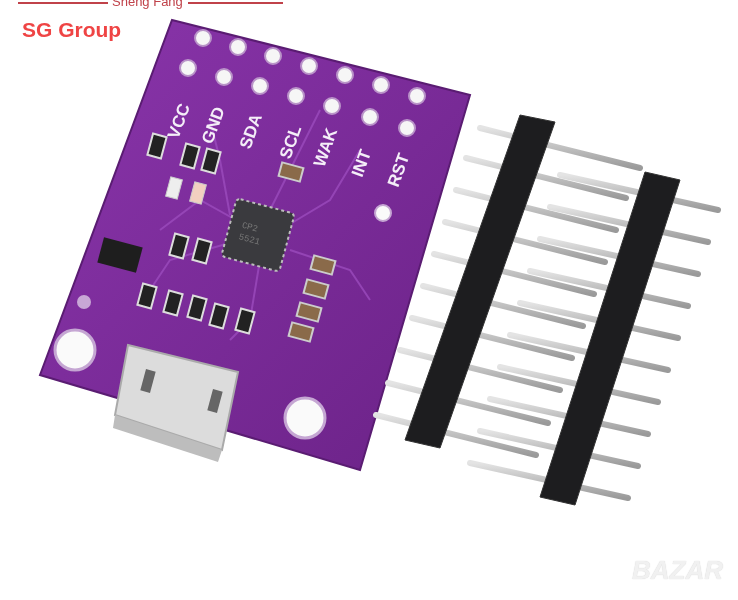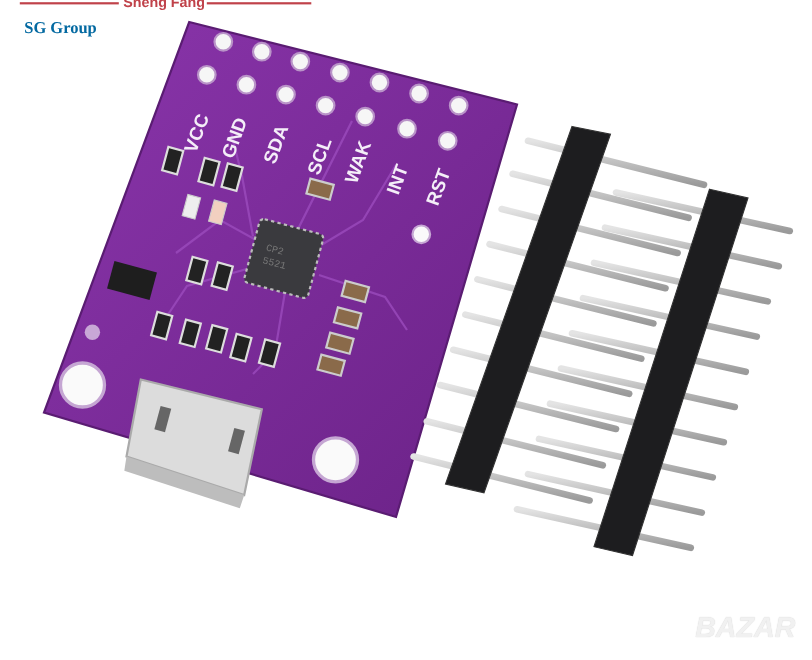--- a/index.html
+++ b/index.html
@@ -1,20 +1,20 @@
 <!DOCTYPE html>
 <html><head>
 <meta charset="utf-8">
 <style>
   html,body{margin:0;padding:0;background:#fff;}
   body{width:738px;height:600px;position:relative;overflow:hidden;font-family:"Liberation Sans",sans-serif;}
-  .topbar{position:absolute;left:0;top:0;width:290px;height:10px;font-weight:bold;}
+  .topbar{position:absolute;left:0;top:0;width:290px;height:10px;}
   .topbar .line{position:absolute;top:2px;height:2px;background:#c0424a;}
   .topbar .brand{position:absolute;left:112px;top:-6px;color:#c0424a;font-size:13px;}
-  .wm{position:absolute;left:22px;top:18px;color:#0369a1;font-size:15px;font-weight:bold;font-family:Liberation Serif, serif;}
+  .wm{position:absolute;left:22px;top:18px;color:#ef4444;font-size:21px;font-weight:bold;}
   .wm2{position:absolute;left:632px;top:555px;color:#f1f1f1;font-size:26px;font-weight:bold;font-style:italic;text-shadow:0 0 1px #ccc;}
   svg{position:absolute;left:0;top:0;}
   .silk{fill:#f4eef8;font-family:"Liberation Sans",sans-serif;font-weight:bold;font-size:17px;}
 </style>
 </head>
 <body>
 
 <div class="topbar">
   <div class="line" style="left:18px;width:90px;"></div>
   <div class="brand">Sheng Fang</div>

